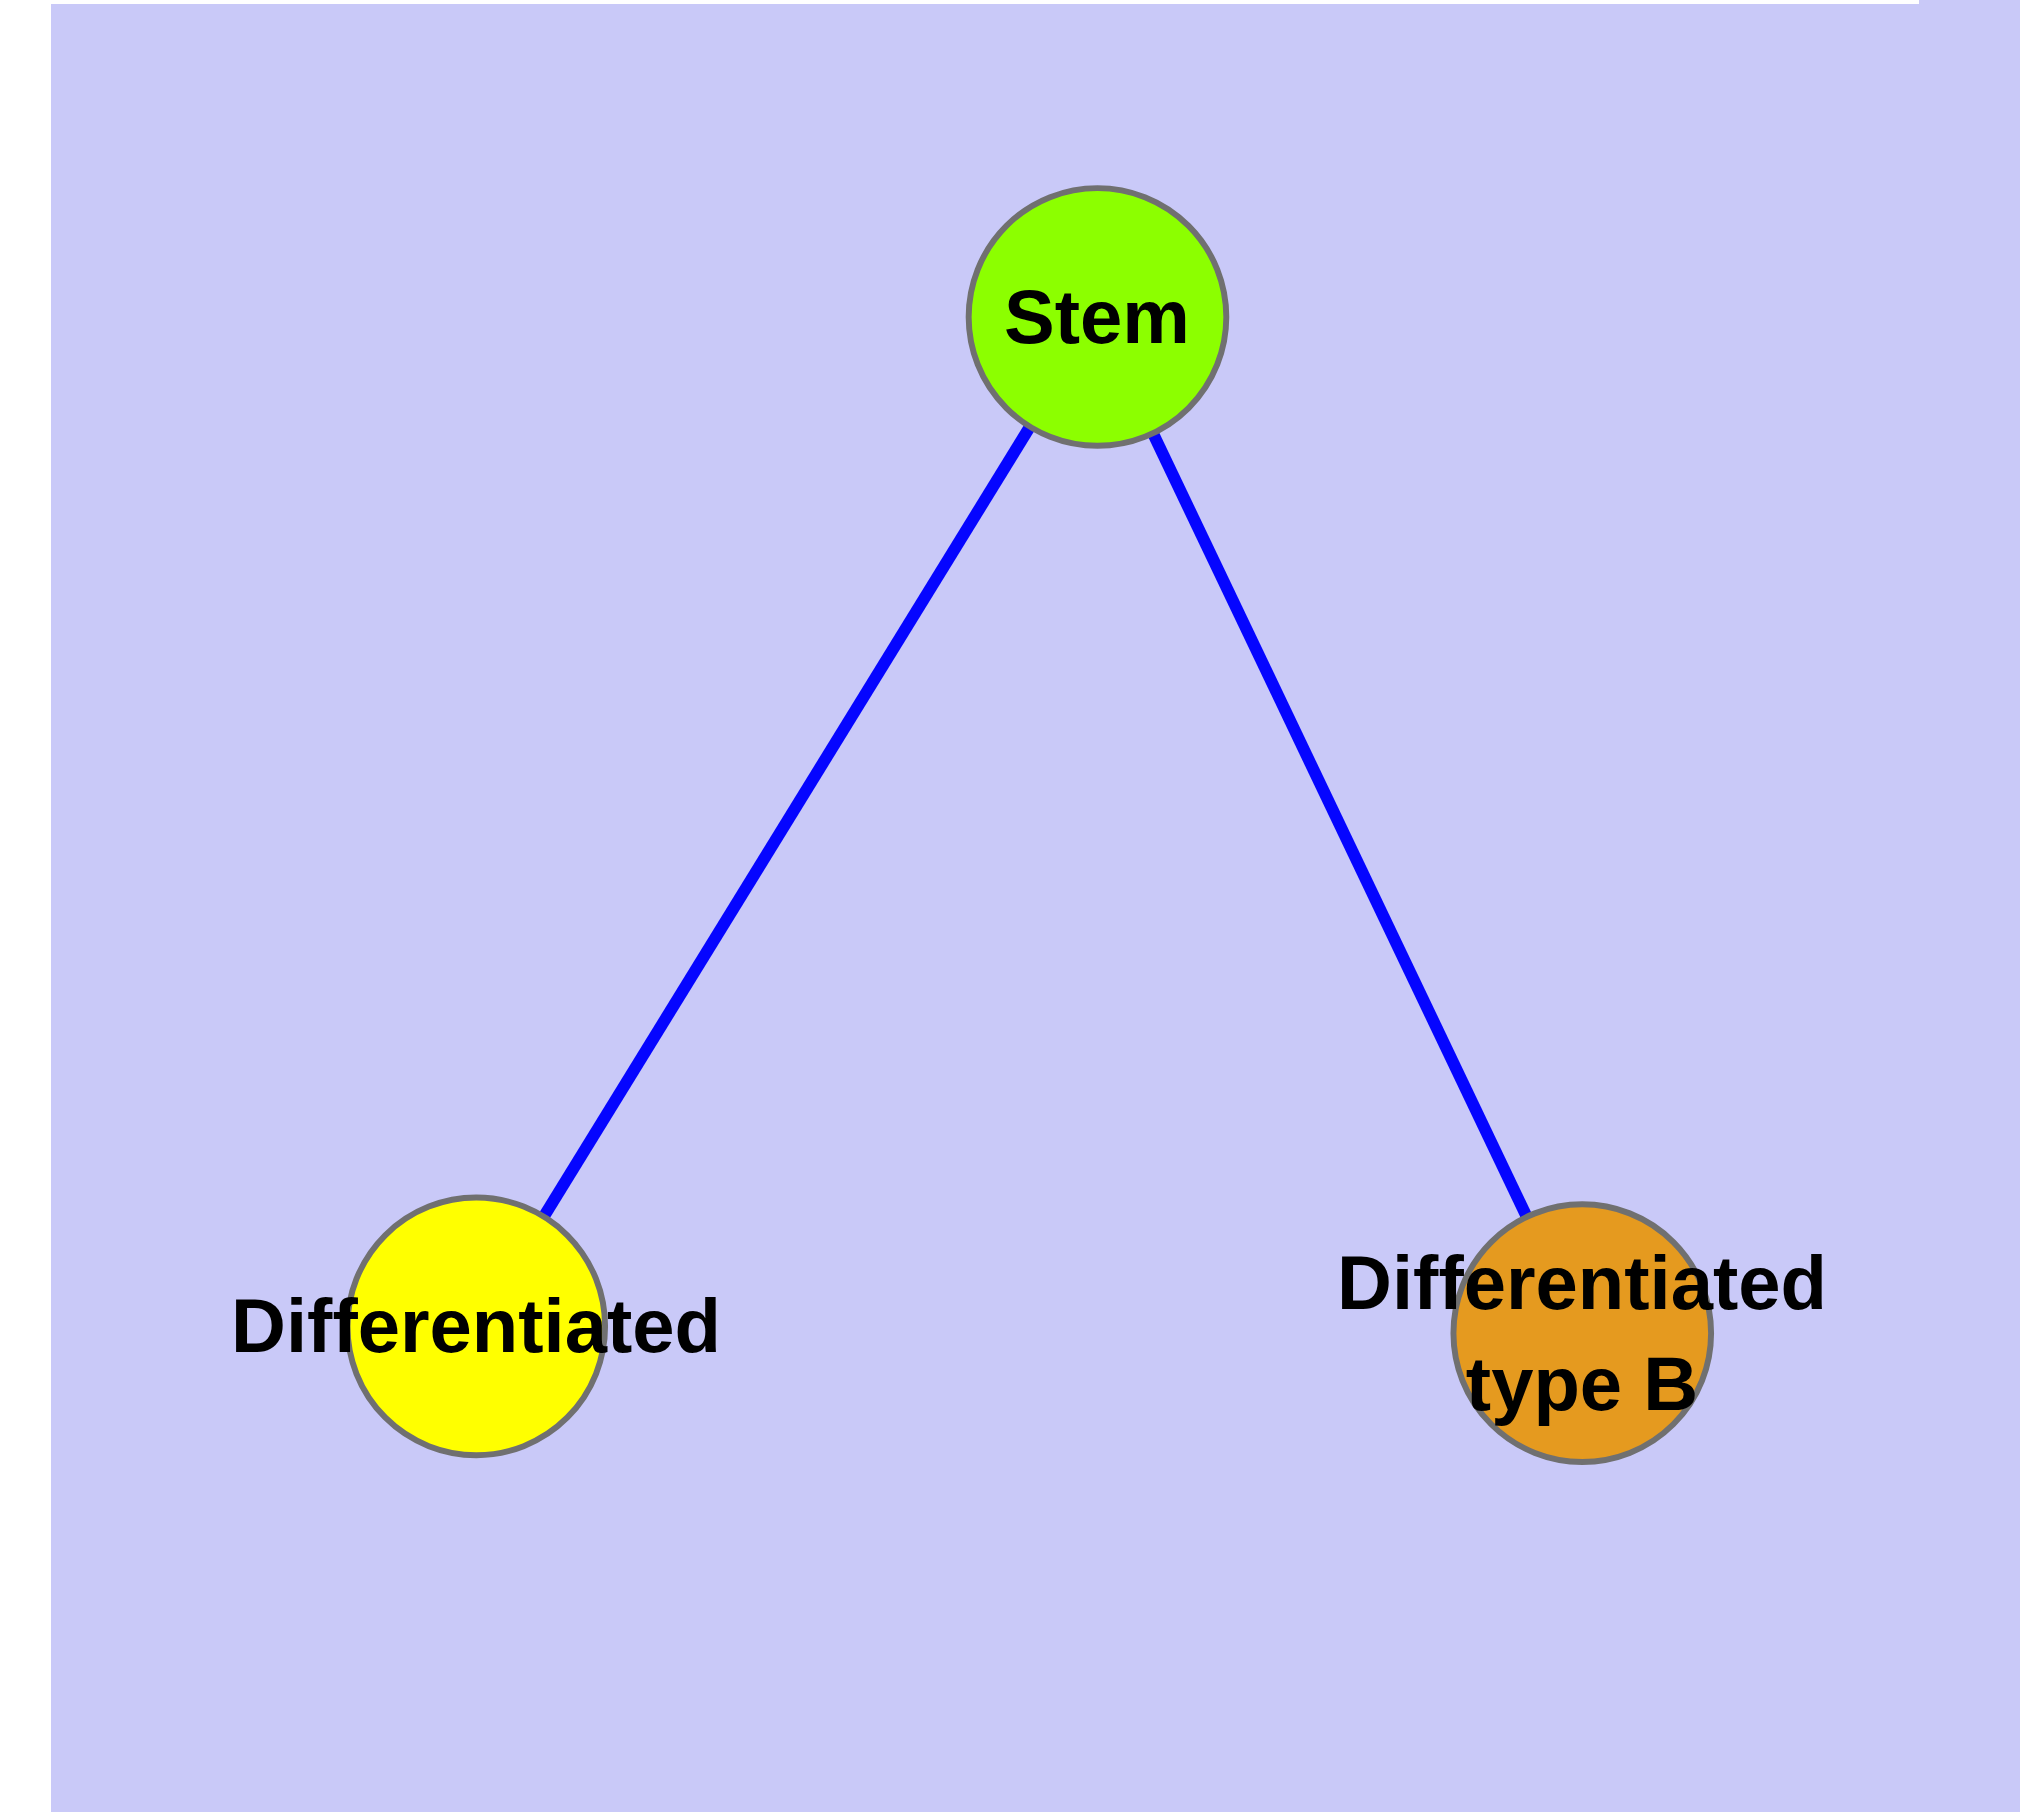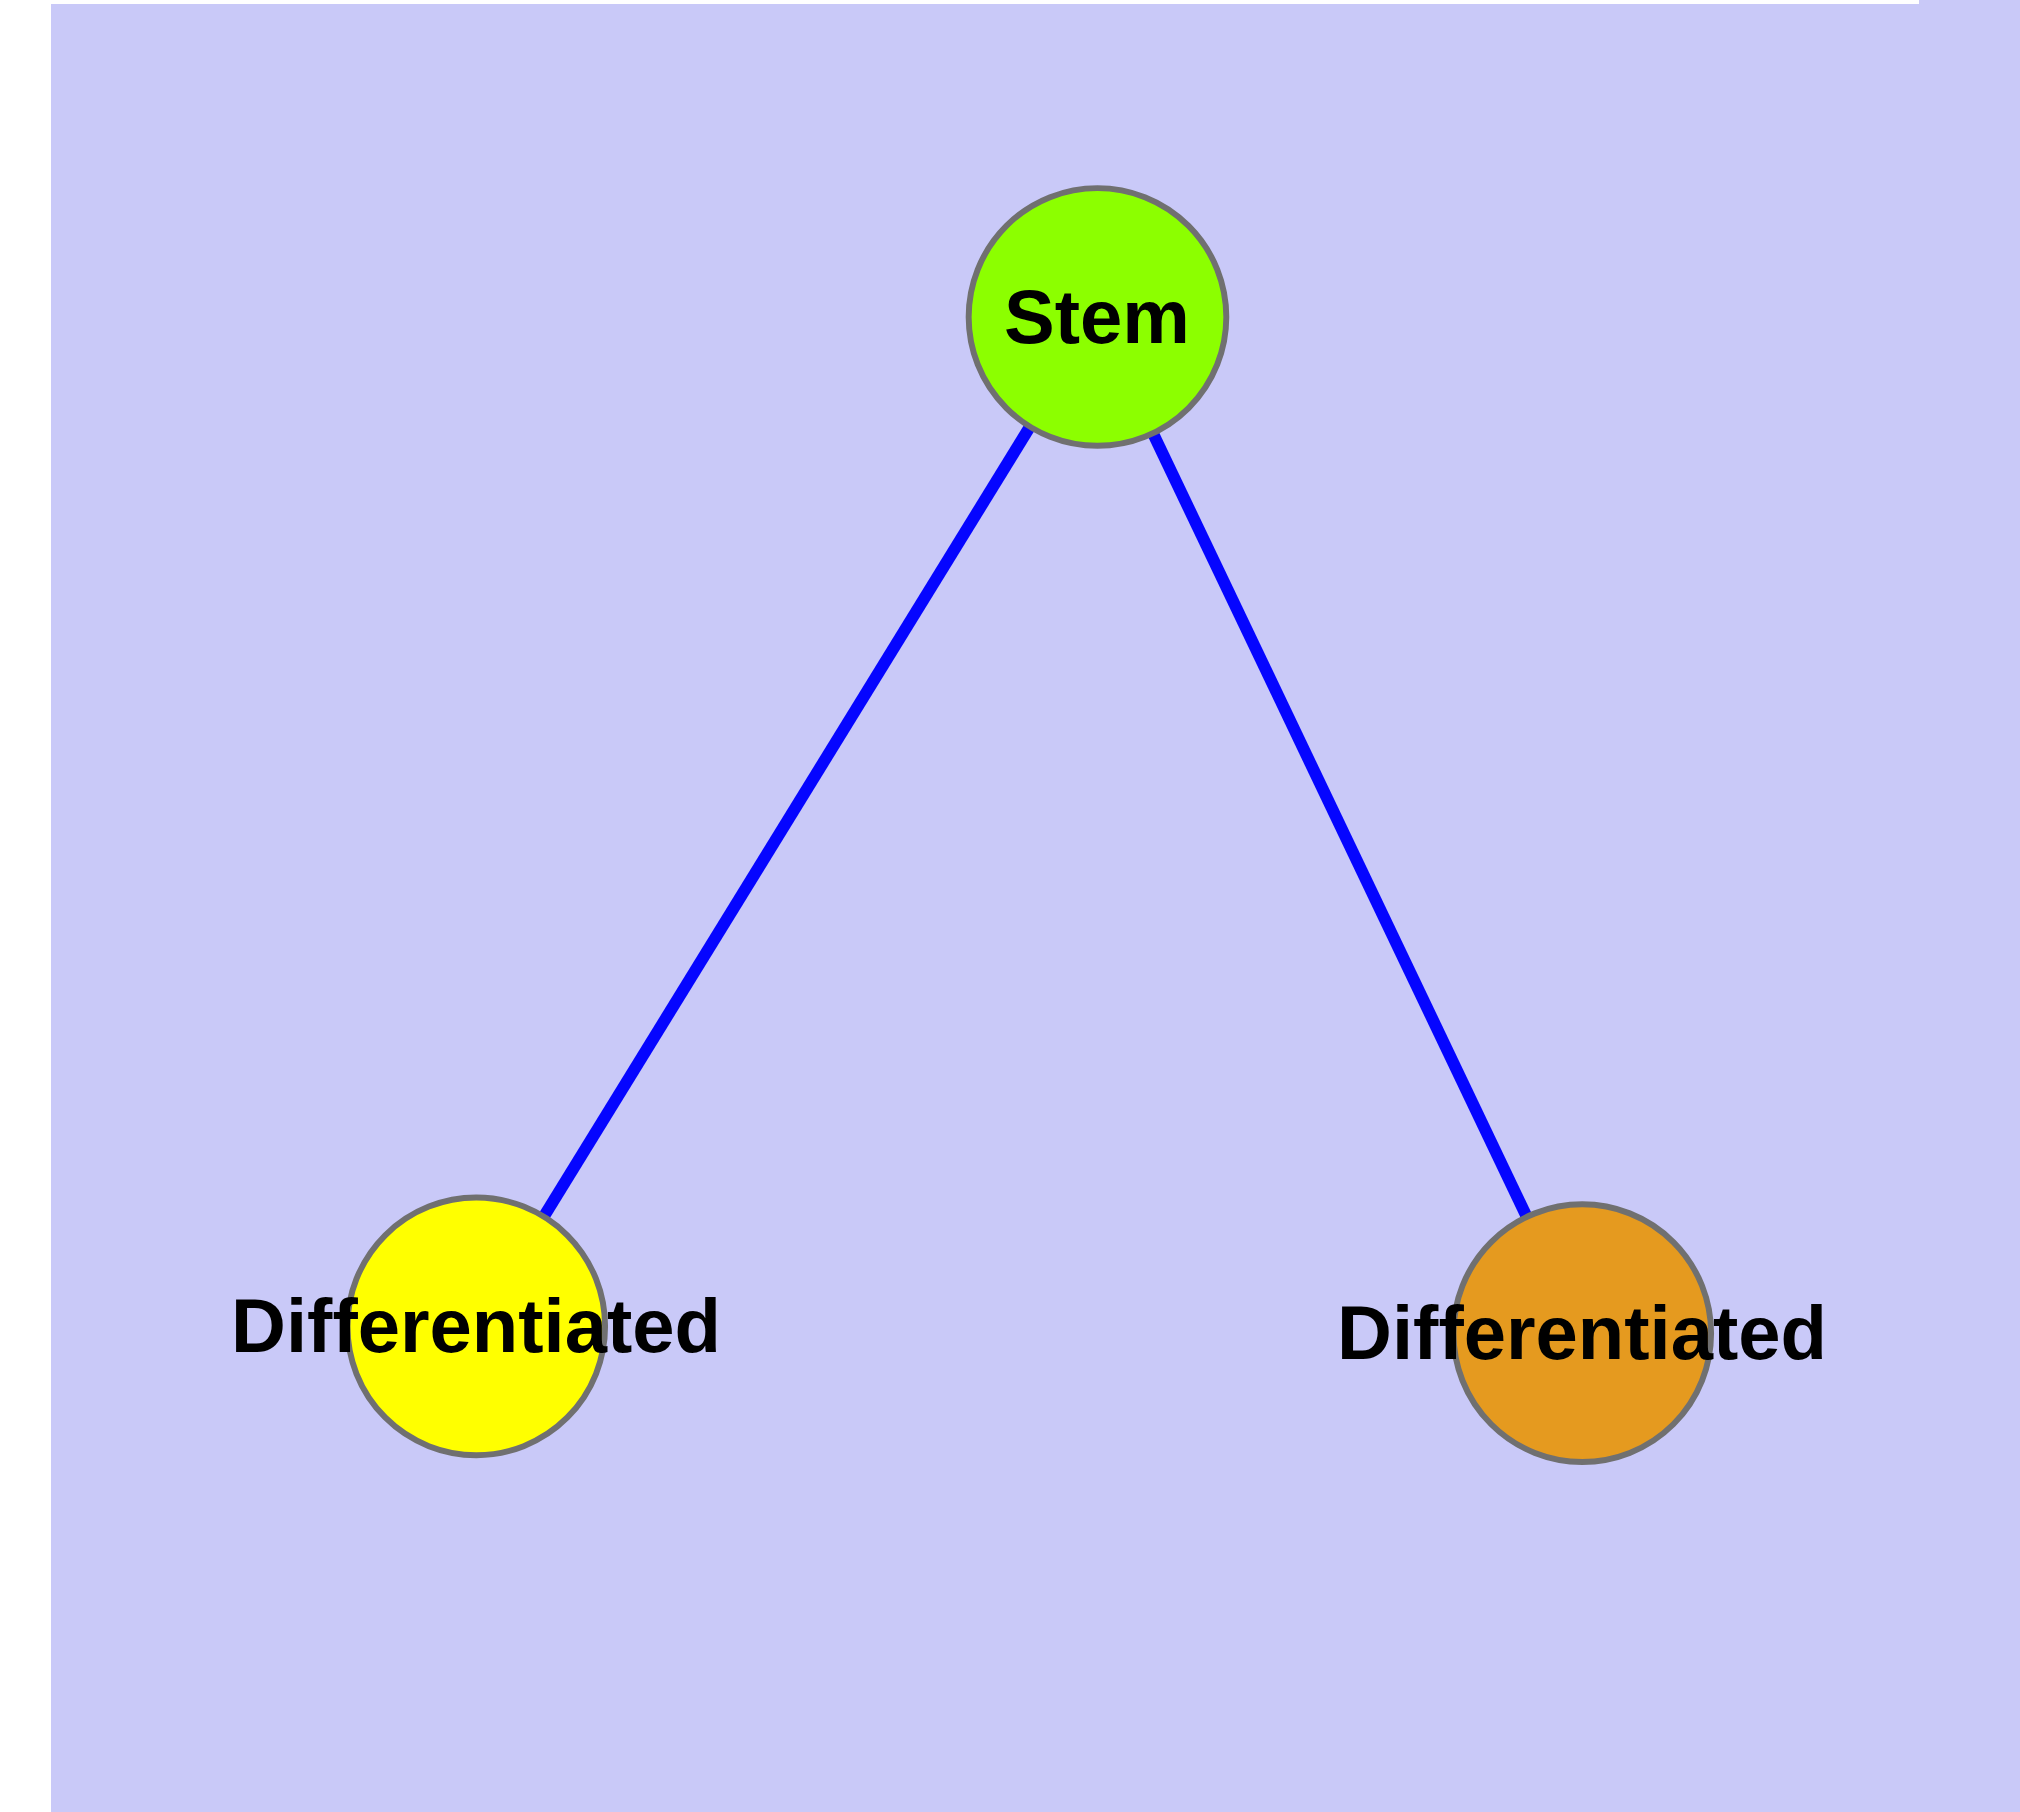--- a/index.html
+++ b/index.html
@@ -69,19 +69,20 @@
   <div class="node-label" style="left: 1049px; top: 317px; color: rgb(0, 0, 0);">
     <div>Stem</div>
   </div>
 
   <div class="node-label" style="left: 428px; top: 1326px; color: rgb(0, 0, 0);">
     <div>Differentiated</div>
   </div>
 
   <div class="node-label" style="left: 1534px; top: 1333px; color: rgb(0, 0, 0);">
     <div>Differentiated</div>
+    <div>type B</div>
   </div>
 
   <div class="strip strip-top"></div>
   <div class="strip strip-left"></div>
 
 </div>
 
 
 </body></html>

